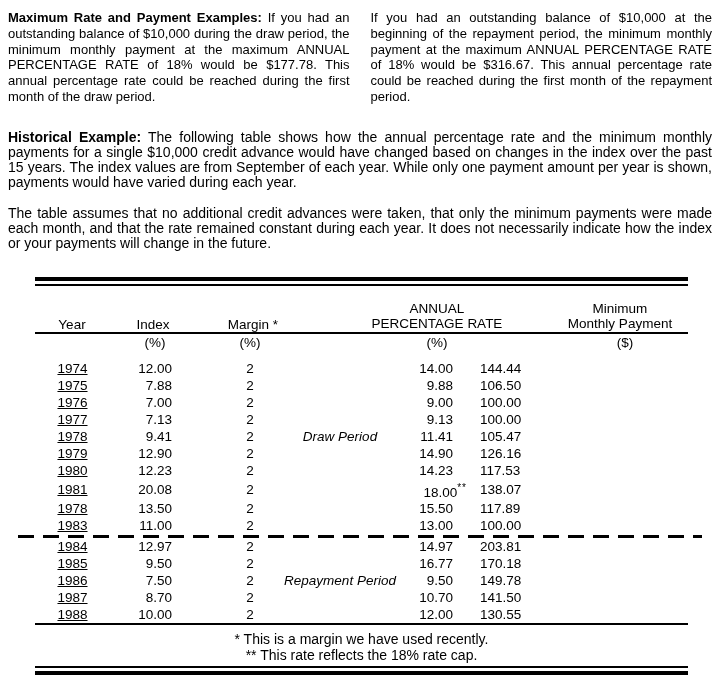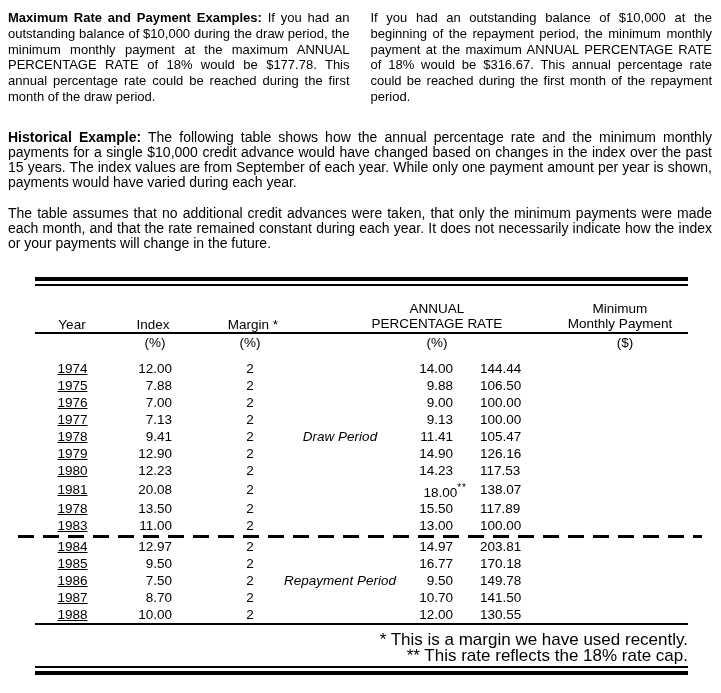--- a/index.html
+++ b/index.html
@@ -36,21 +36,21 @@
   .c-period{position:relative;}
   .c-period .plabel{position:absolute;left:50%;top:0;transform:translateX(-50%);
     white-space:nowrap;font-style:italic;}
   .c-apr{text-align:right;padding-right:27px !important;}
   .c-apr sup{font-size:10px;letter-spacing:1px;margin-right:-14px;}
   .c-payment{text-align:left;padding-right:58px !important;}
   tr.sep td{height:4px;}
   .dash{height:3px;margin:0 -14px 0 -17px;
     background:repeating-linear-gradient(90deg,#000 0 16px,transparent 16px 25px);}
 
-  .footnotes{margin:7px 0 3px;text-align:right;font-size:17px;line-height:15.5px;}
+  .footnotes{margin:7px 0 3px;text-align:center;font-size:14px;line-height:15.5px;}
 </style>
 </head>
 <body>
 
 <div class="page">
 
   <div class="two-col">
     <p class="col"><b>Maximum Rate and Payment Examples:</b> <span>If you had an outstanding balance of $10,000 during the draw period, the minimum monthly payment at the maximum ANNUAL PERCENTAGE RATE of 18% would be $177.78. This annual percentage rate could be reached during the first month of the draw period.</span></p>
     <p class="col">If you had an outstanding balance of $10,000 at the beginning of the repayment period, the minimum monthly payment at the maximum ANNUAL PERCENTAGE RATE of 18% would be $316.67. This annual percentage rate could be reached during the first month of the repayment period.</p>
   </div>

